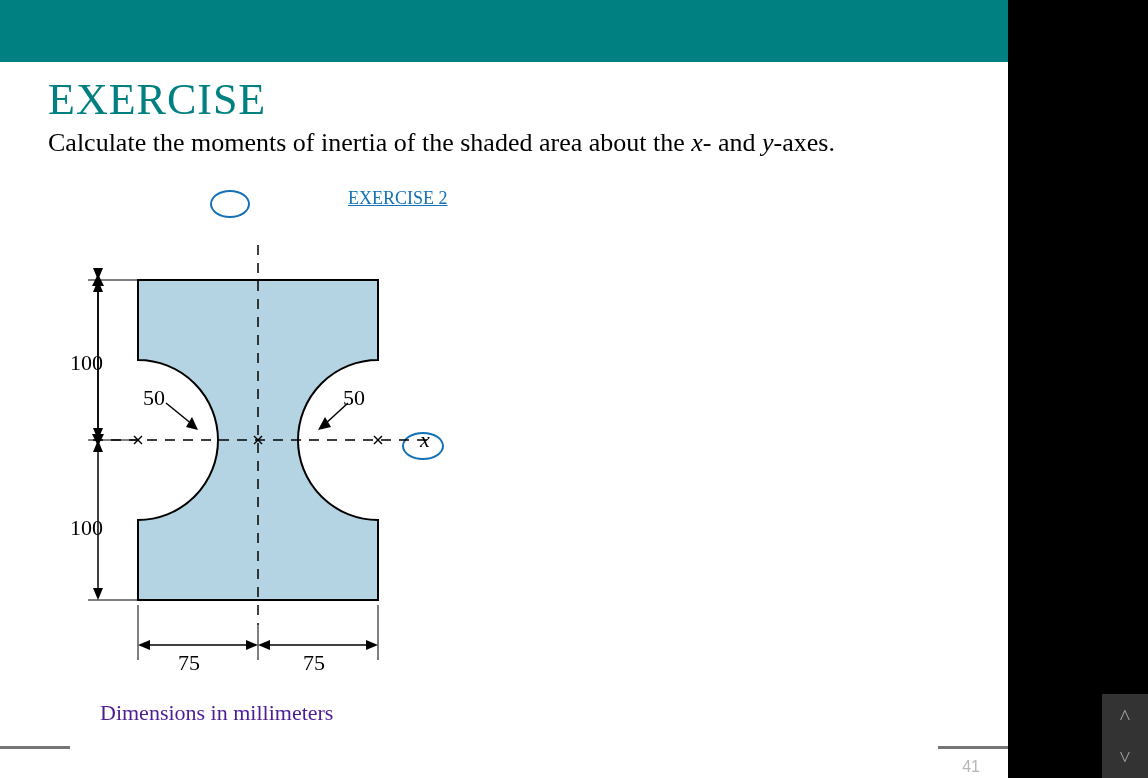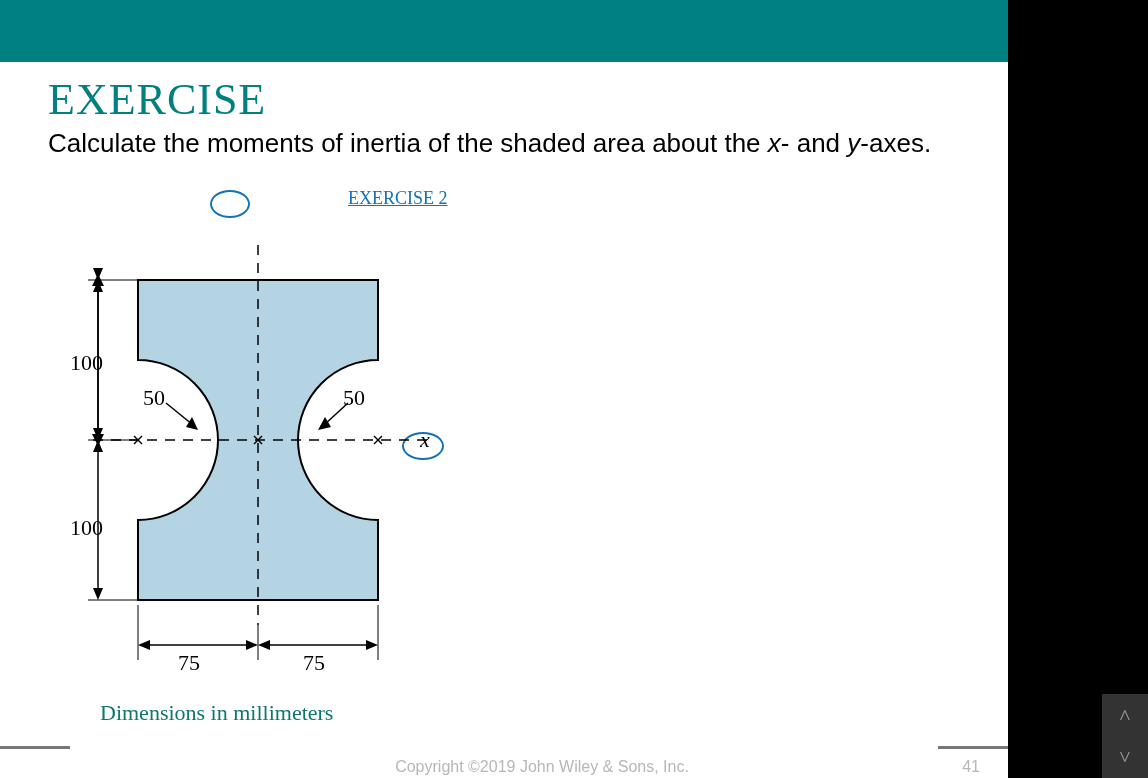--- a/index.html
+++ b/index.html
@@ -33,21 +33,21 @@
     color: #008080;
     font-family: "Times New Roman", serif;
     letter-spacing: 1px;
   }
   .prompt {
     position: absolute;
     top: 128px;
     left: 48px;
     font-size: 26px;
     color: #000;
-    font-family: Liberation Sans, sans-serif;
+    font-family: Liberation Serif, serif;
   }
   .prompt .ital { font-style: italic; }
   .handwritten-note {
     position: absolute;
     top: 188px;
     left: 348px;
     font-family: "Segoe Script", "Comic Sans MS", cursive;
     font-size: 18px;
     color: #1271b7;
     text-decoration: underline;
@@ -72,21 +72,21 @@
     left: 48px;
     width: 420px;
     height: 530px;
   }
   .figure svg { display: block; }
   .dims-caption {
     position: absolute;
     top: 700px;
     left: 100px;
     font-size: 22px;
-    color: #0f766e;
+    color: #4c1d95;
     font-family: "Times New Roman", serif;
   }
   .copyright {
     position: absolute;
     top: 758px;
     left: 0;
     width: 1084px;
     text-align: center;
     font-size: 16px;
     color: #b7b7b7;
@@ -235,21 +235,20 @@
       <line x1="326" y1="211" x2="334" y2="219" stroke="#000" stroke-width="1.5"></line>
       <line x1="326" y1="219" x2="334" y2="211" stroke="#000" stroke-width="1.5"></line>
 
       <line x1="86" y1="211" x2="94" y2="219" stroke="#000" stroke-width="1.5"></line>
       <line x1="86" y1="219" x2="94" y2="211" stroke="#000" stroke-width="1.5"></line>
     </svg>
   </div>
 
   <div class="dims-caption">Dimensions in millimeters</div>
 
-  <div class="copyright">Copyright ©2019 John Wiley &amp; Sons, Inc.</div>
   <div class="page-num">41</div>
 
   <div class="bottom-rule-l"></div>
   <div class="bottom-rule-r"></div>
 </div>
 
 <div class="black-side">
   <div class="scroll-up">
     <span>˄</span>
   </div>

